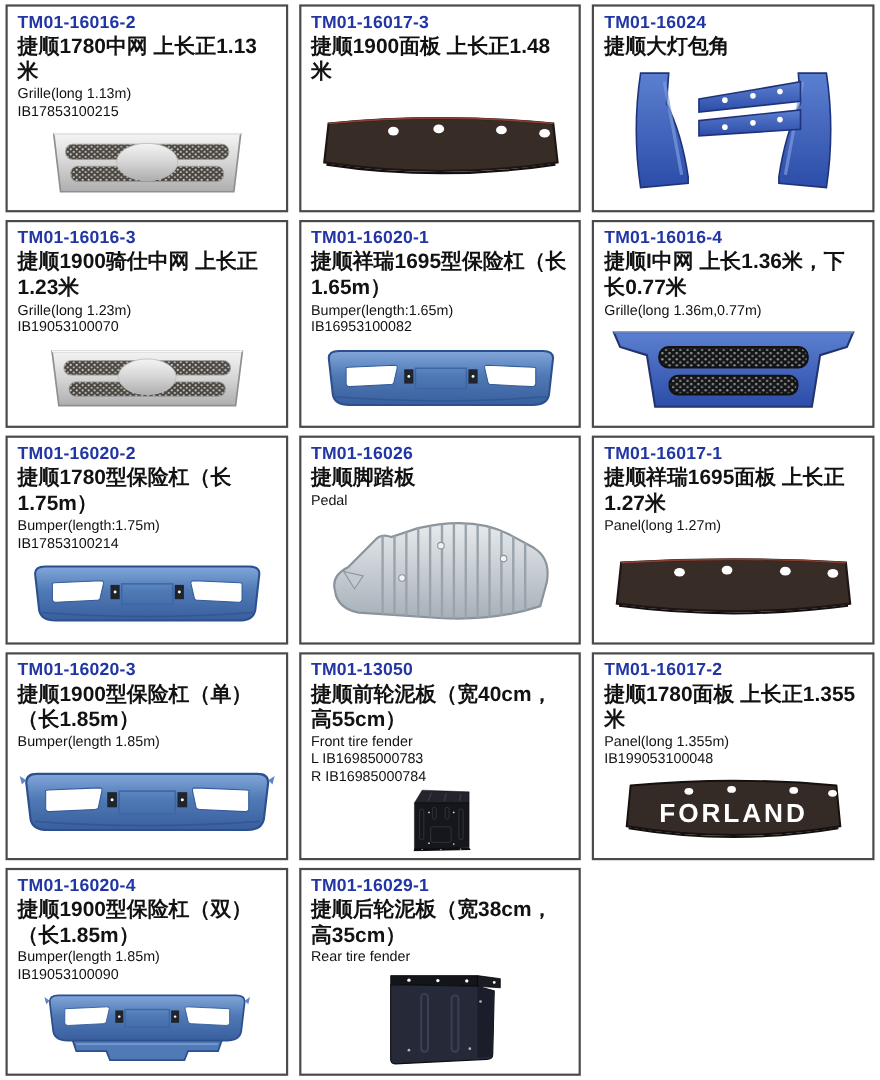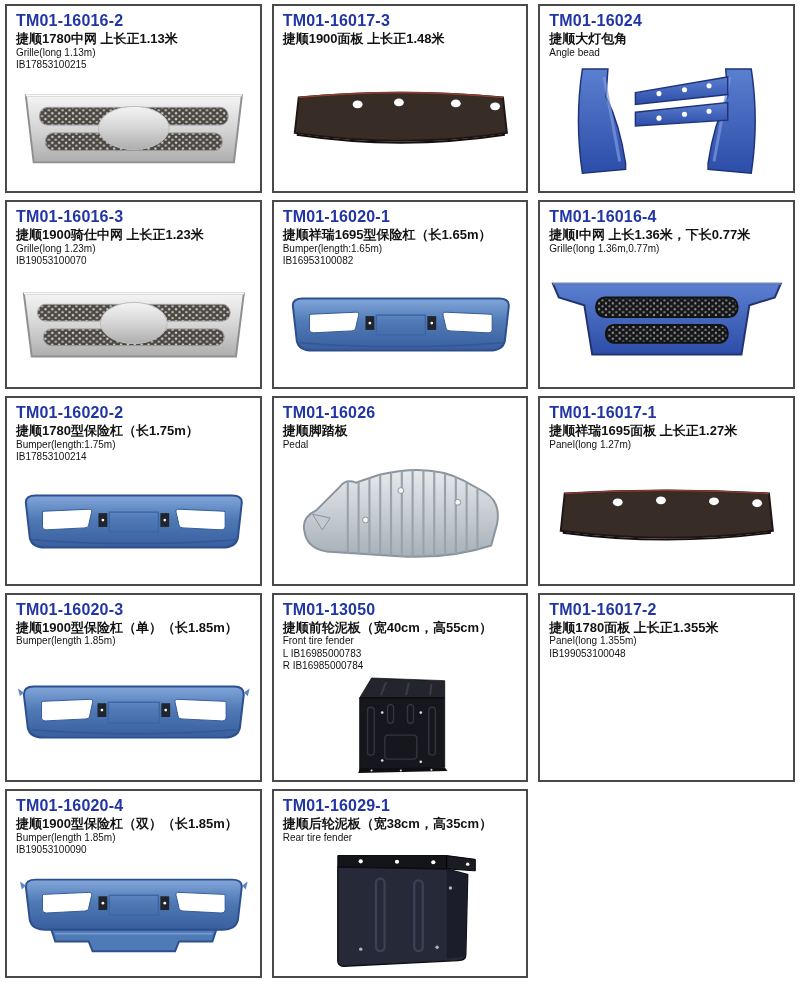--- a/index.html
+++ b/index.html
@@ -8,22 +8,22 @@
     padding:4px 5px;background:#fff;
     display:grid;grid-template-columns:repeat(3,1fr);grid-template-rows:repeat(5,1fr);
     gap:7px 10px;
     font-family:"Liberation Sans","DejaVu Sans",sans-serif;
   }
   .cell{
     border:2px solid #4a4a4a;background:#fff;box-sizing:border-box;
     padding:4px 8px 4px 9px;display:flex;flex-direction:column;overflow:hidden;
   }
   .pn{margin:2px 0 1px;font-size:16px;font-weight:bold;color:#2136a4;letter-spacing:0.2px;}
-  .ln{margin:0;font-size:10px;line-height:1.22;color:#121212;}
-  .ln.cn{font-weight:bold;font-size:13px;}
+  .ln{margin:0;font-size:13px;line-height:1.22;color:#121212;}
+  .ln.cn{font-weight:bold;font-size:19px;}
   .ln:empty,.pn:empty{display:none;}
   .img{flex:1;display:flex;align-items:center;justify-content:center;min-height:0;padding:2px 0;}
   .img svg{width:100%;height:100%;}
   .defs{position:absolute;width:0;height:0;}
 </style>
 </head>
 <body>
 
 <svg class="defs" aria-hidden="true">
   <defs>
@@ -96,21 +96,20 @@
         <ellipse cx="176" cy="22" rx="5" ry="4" fill="#fff"></ellipse>
         <ellipse cx="216" cy="25" rx="5" ry="4" fill="#fff"></ellipse>
         <path d="M14 54 Q120 70 226 54" fill="none" stroke="#141010" stroke-width="2"></path>
       </svg>
     </div>
   </article>
 
   <article class="cell">
     <h3 class="pn">TM01-16024</h3>
     <p class="ln cn">捷顺大灯包角</p>
-    <p class="ln">Angle bead</p>
     <div class="img">
       <svg viewBox="0 0 240 122" preserveAspectRatio="xMidYMid meet">
         <path d="M34 6 L60 6 L58 34 Q72 62 78 102 L78 108 L34 112 Q26 58 34 6 Z" fill="url(#gRoyal)" stroke="#20337a" stroke-width="1.5"></path>
         <path d="M56 14 Q64 58 72 100" fill="none" stroke="#7e9ade" stroke-width="3" opacity="0.7"></path>
         <g transform="translate(240 0) scale(-1 1)">
           <path d="M34 6 L60 6 L58 34 Q72 62 78 102 L78 108 L34 112 Q26 58 34 6 Z" fill="url(#gRoyal)" stroke="#20337a" stroke-width="1.5"></path>
           <path d="M56 14 Q64 58 72 100" fill="none" stroke="#7e9ade" stroke-width="3" opacity="0.7"></path>
         </g>
         <path d="M88 30 L182 14 L182 32 L88 42 Z" fill="url(#gRoyal)" stroke="#20337a" stroke-width="1.5"></path>
         <circle cx="112" cy="31" r="2.6" fill="#fff"></circle>
@@ -305,20 +304,31 @@
           </g>
       </svg>
     </div>
   </article>
 
   <article class="cell">
     <h3 class="pn">TM01-16017-2</h3>
     <p class="ln cn">捷顺1780面板 上长正1.355米</p>
     <p class="ln">Panel(long 1.355m)</p>
     <p class="ln">IB199053100048</p>
+    <div class="img">
+      <svg viewBox="0 0 240 84" preserveAspectRatio="xMidYMid meet">
+        <path d="M14 16 Q120 6 226 16 L230 58 Q120 76 10 58 Z" fill="#342a26" stroke="#15100e" stroke-width="2"></path>
+        <ellipse cx="74" cy="22" rx="4.5" ry="3.5" fill="#fff"></ellipse>
+        <ellipse cx="118" cy="20" rx="4.5" ry="3.5" fill="#fff"></ellipse>
+        <ellipse cx="182" cy="21" rx="4.5" ry="3.5" fill="#fff"></ellipse>
+        <ellipse cx="222" cy="24" rx="4.5" ry="3.5" fill="#fff"></ellipse>
+        <text x="120" y="54" text-anchor="middle" font-family="Liberation Sans, sans-serif" font-size="27" font-weight="bold" letter-spacing="3" fill="#ffffff">FORLAND</text>
+        <path d="M12 60 Q120 78 228 60" fill="none" stroke="#141010" stroke-width="2"></path>
+      </svg>
+    </div>
   </article>
 
   <article class="cell">
     <h3 class="pn">TM01-16020-4</h3>
     <p class="ln cn">捷顺1900型保险杠（双）（长1.85m）</p>
     <p class="ln">Bumper(length 1.85m)</p>
     <p class="ln">IB19053100090</p>
     <div class="img">
       <svg viewBox="0 0 240 92" preserveAspectRatio="xMidYMid meet">
         <path d="M10 18 Q10 11 20 11 L220 11 Q230 11 230 18 L226 52 Q224 62 210 62 L30 62 Q16 62 14 52 Z" fill="url(#gBlue)" stroke="#2c4f8e" stroke-width="2"></path>

